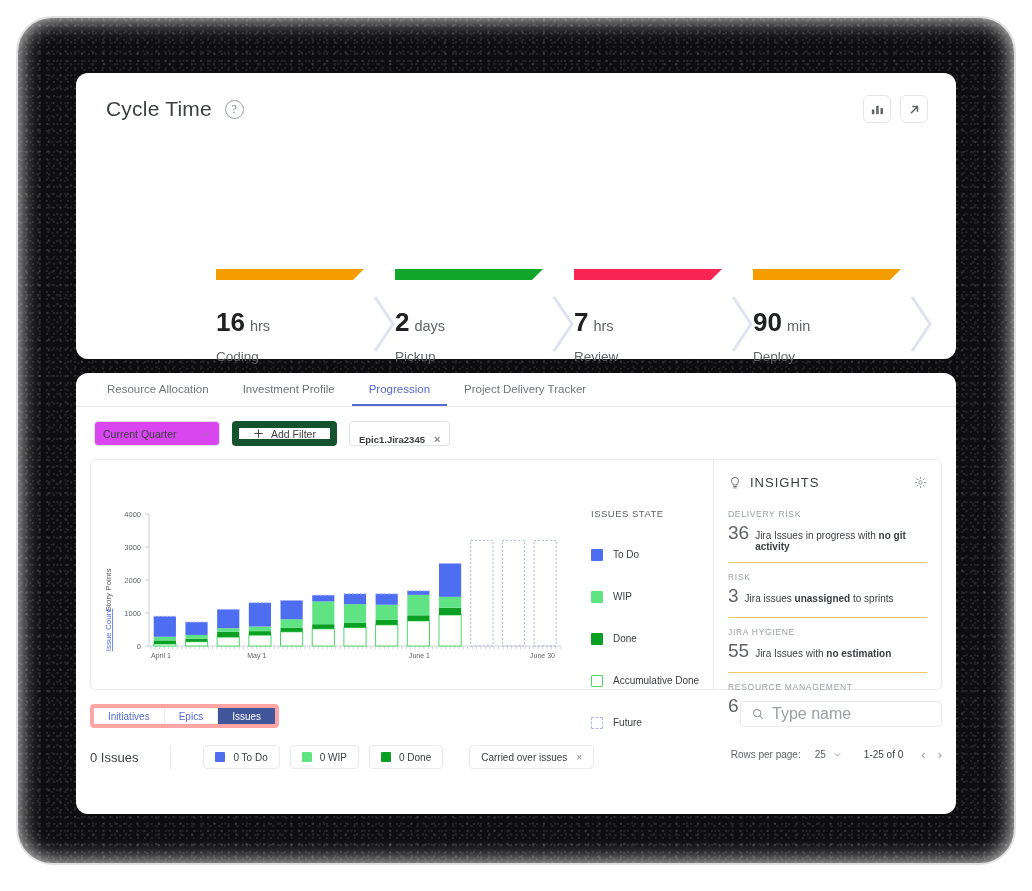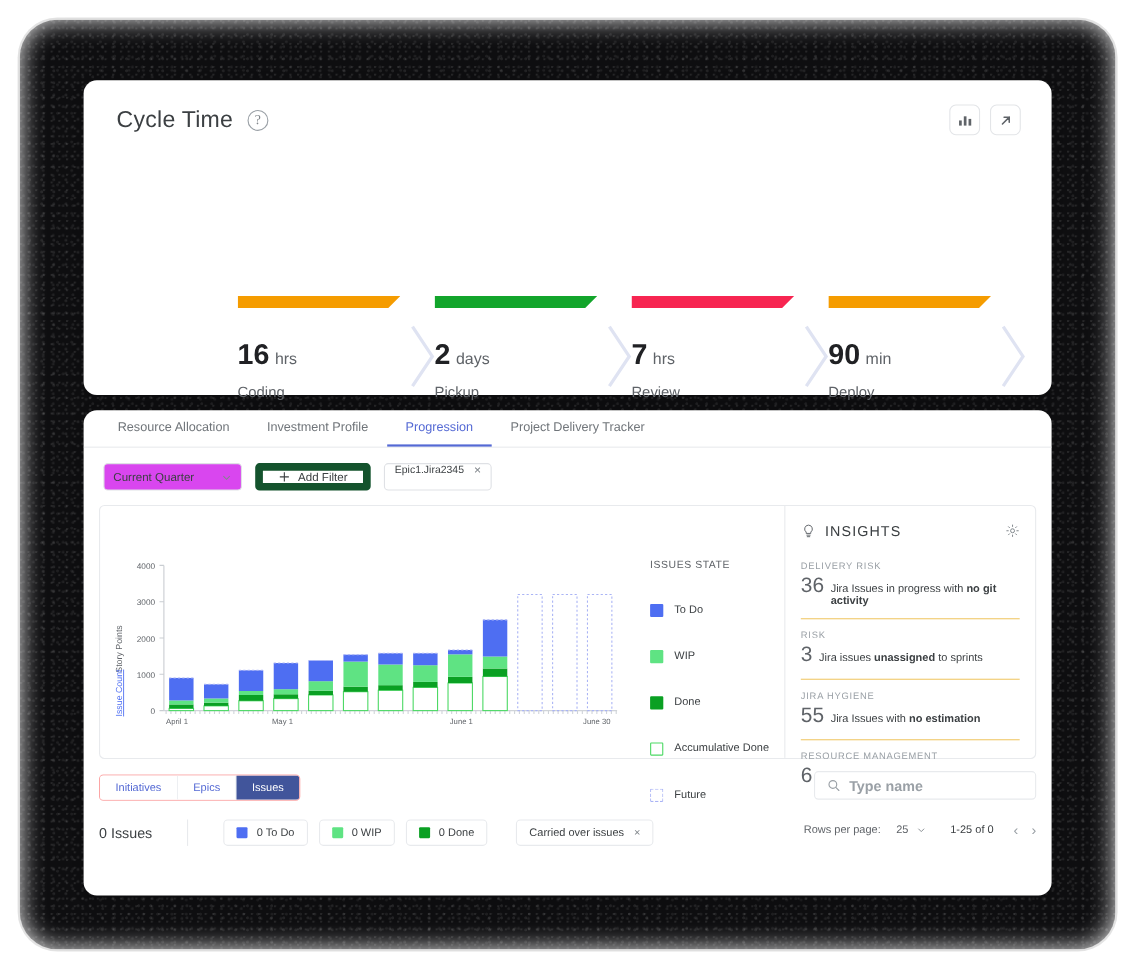--- a/index.html
+++ b/index.html
@@ -115,22 +115,22 @@
     font-size: 10.5px; color: #3c4043;
   }
   .select-ctl .caret { margin-left: auto; }
   .add-filter {
     height: 25px; border: 7px solid #14532d; border-radius: 4px; background: #fff;
     display: flex; align-items: center; gap: 7px; padding: 0 14px;
     font-size: 10.5px; color: #3c4043;
   }
   .chip {
     height: 25px; border: 1px solid #dfe1e5; border-radius: 4px; background: #fff;
-    display: flex; align-items: flex-start; gap: 9px; padding: 0 9px;
-    font-size: 9.5px; color: #3c4043;
+    display: flex; align-items: flex-end; gap: 9px; padding: 0 9px;
+    font-size: 9.5px; color: #3c4043; font-weight: bold;
   }
   .chip .x { color: #80868b; font-size: 11px; }
 
   .panel-wrap {
     position: absolute; left: 14px; top: 86px; right: 14px; height: 231px;
     border: 1px solid #e8eaed; border-radius: 5px; display: flex; background:#fff;
   }
   .chart-panel { width: 622px; flex: none; position: relative; }
   .insights-panel { flex: 1; border-left: 1px solid #e8eaed; position: relative; }
 
@@ -167,34 +167,34 @@
   .ins-item { border-top: 1px solid #f0c96a; padding: 9px 0 10px 0; }
   .ins-item:first-child { border-top: none; }
   .ins-cat { font-size: 8.5px; color: #9aa0a6; letter-spacing: .7px; margin-bottom: 3px; }
   .ins-body { display: flex; align-items: baseline; gap: 6px; }
   .ins-num { font-size: 19px; color: #5f6368; font-weight: 300; }
   .ins-txt { font-size: 10px; color: #3c4043; }
   .ins-txt b { font-weight: bold; }
 
   
   .btm-tabs { position: absolute; left: 14px; top: 331px; display: flex;
-    border: 1px solid #fca5a5; border-radius: 4px; overflow: hidden; height: 24px; }
+    border: 4px solid #fca5a5; border-radius: 4px; overflow: hidden; height: 24px; }
   .btm-tabs div {
     padding: 0 14px; font-size: 10px; display: flex; align-items: center;
     color: #5469d4; background: #fff; border-right: 1px solid #eceef1;
   }
   .btm-tabs div:last-child { border-right: none; }
   .btm-tabs div.on { background: #41559b; color: #fff; }
 
   .search-box {
     position: absolute; right: 14px; top: 328px; width: 202px; height: 26px;
     border: 1px solid #e8eaed; border-radius: 4px; display: flex; align-items: center;
     gap: 8px; padding: 0 11px; background: #fff;
   }
-  .search-box span { font-size: 13px; color: #9aa0a6; font-weight: bold; }
+  .search-box span { font-size: 16px; color: #9aa0a6; }
 
   .summary-row { position: absolute; left: 14px; top: 372px; display: flex; align-items: center; gap: 16px; }
   .sum-count { font-size: 13px; color: #3c4043; font-weight: 500; }
   .vdiv { width: 1px; height: 24px; background: #e8eaed; margin: 0 16px; }
   .state-pill {
     height: 24px; border: 1px solid #e8eaed; border-radius: 4px; background: #fff;
     display: flex; align-items: center; gap: 8px; padding: 0 11px; margin-right: 10px;
     font-size: 10px; color: #3c4043;
   }
   .state-pill .sw { width: 10px; height: 10px; }

